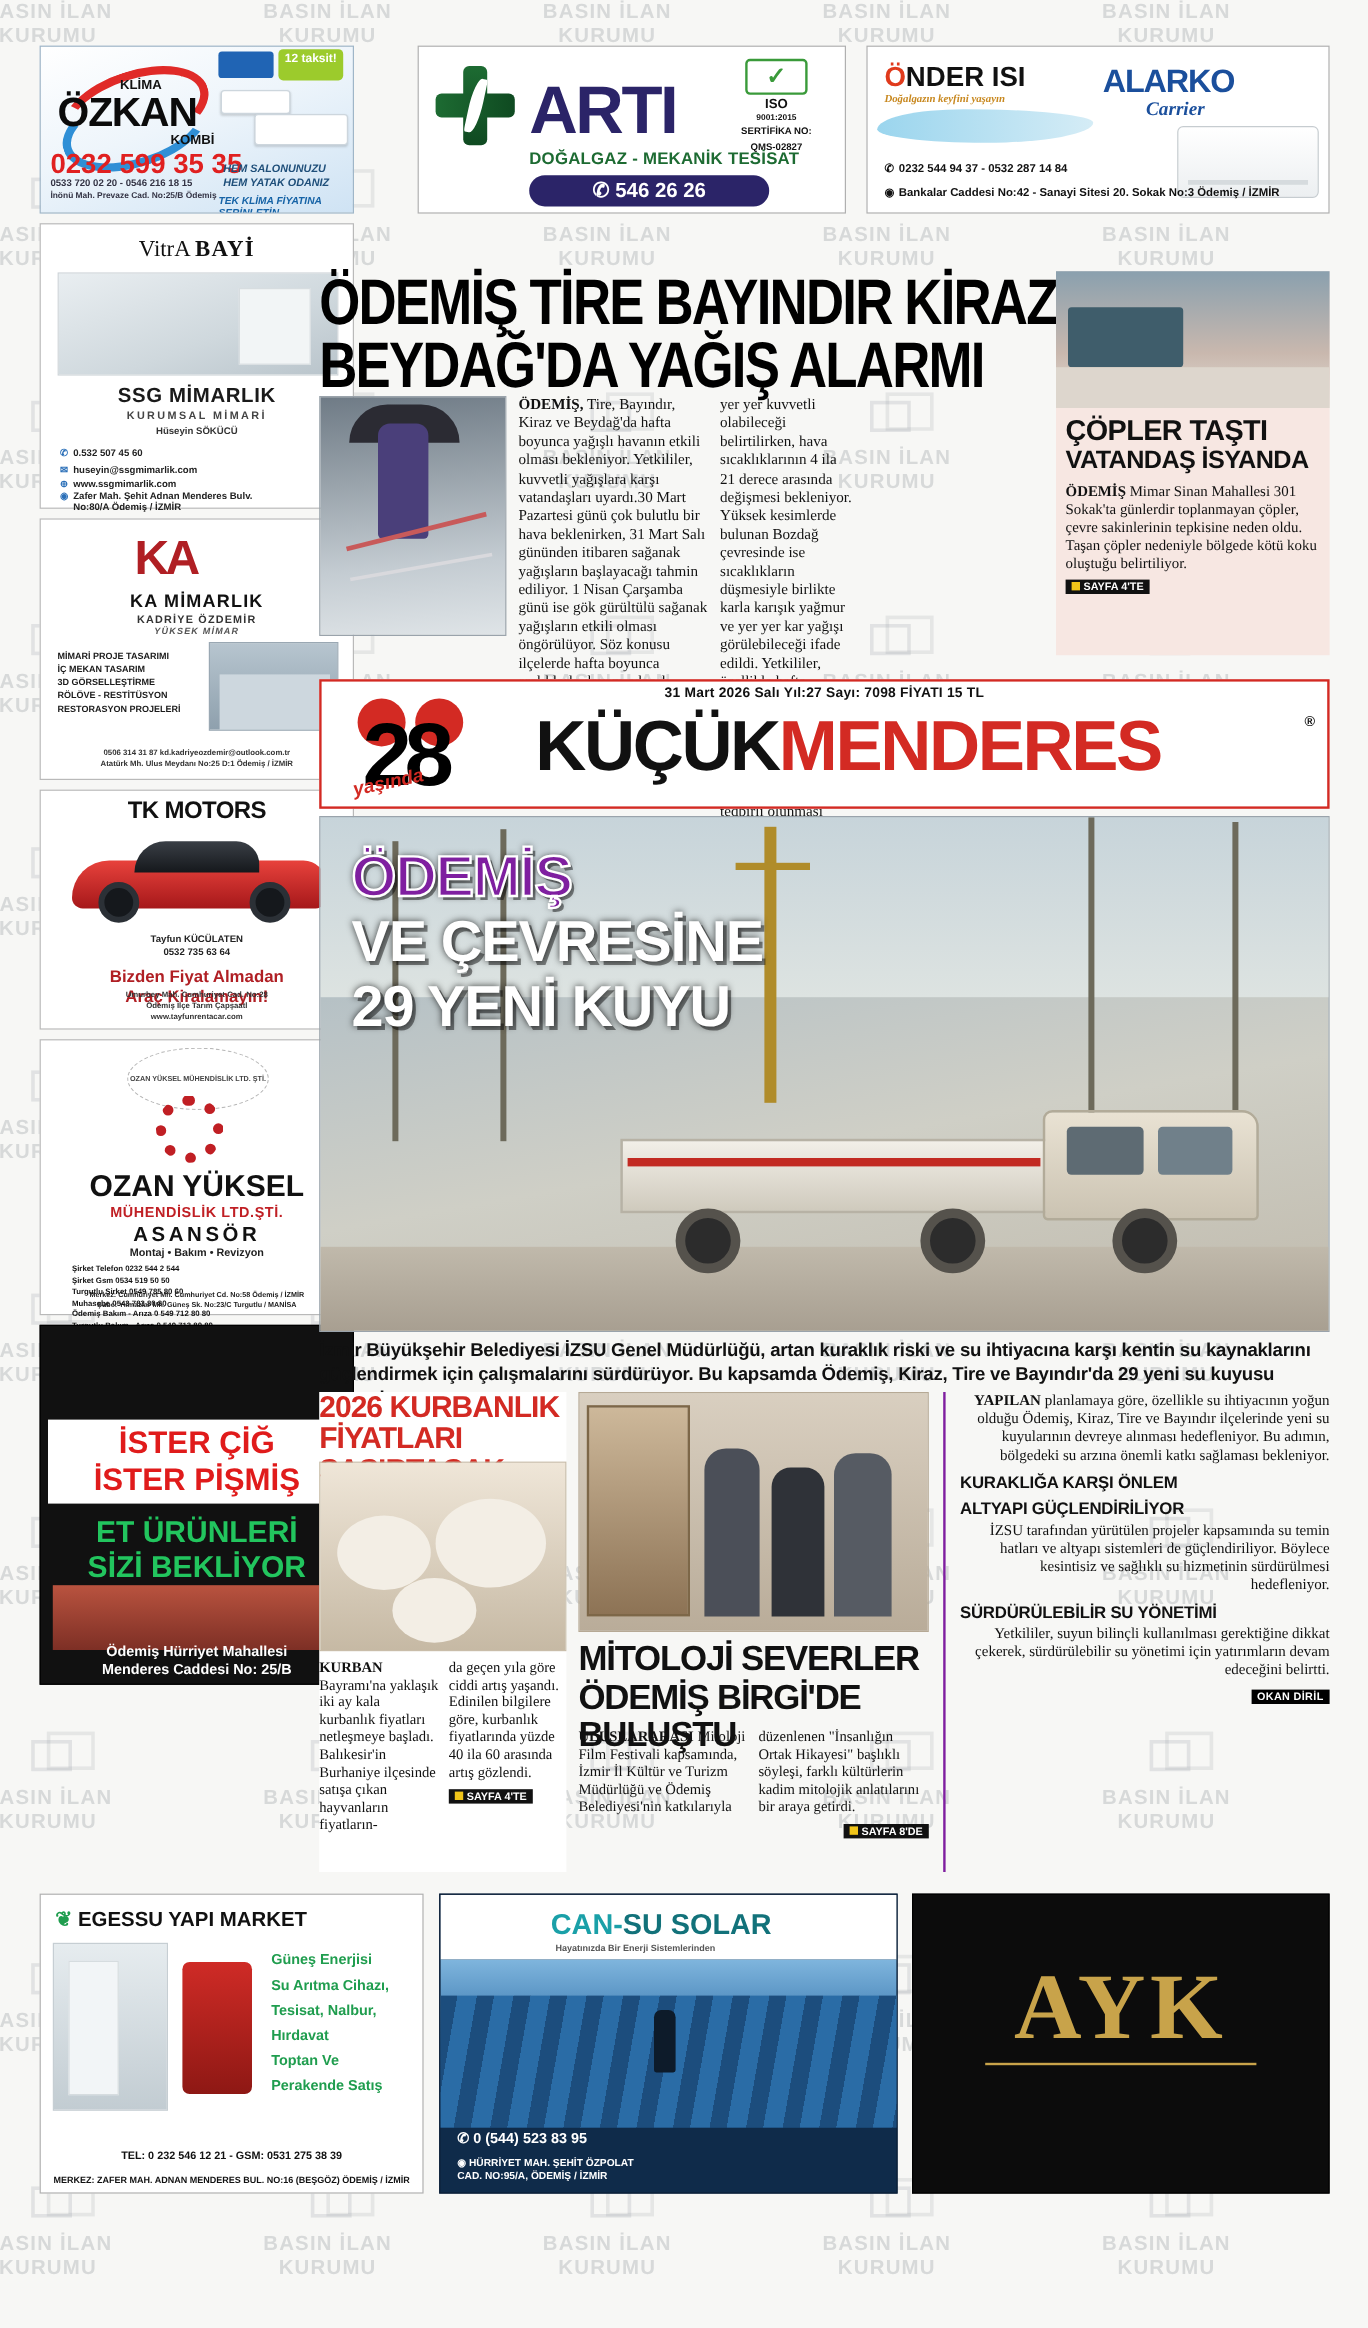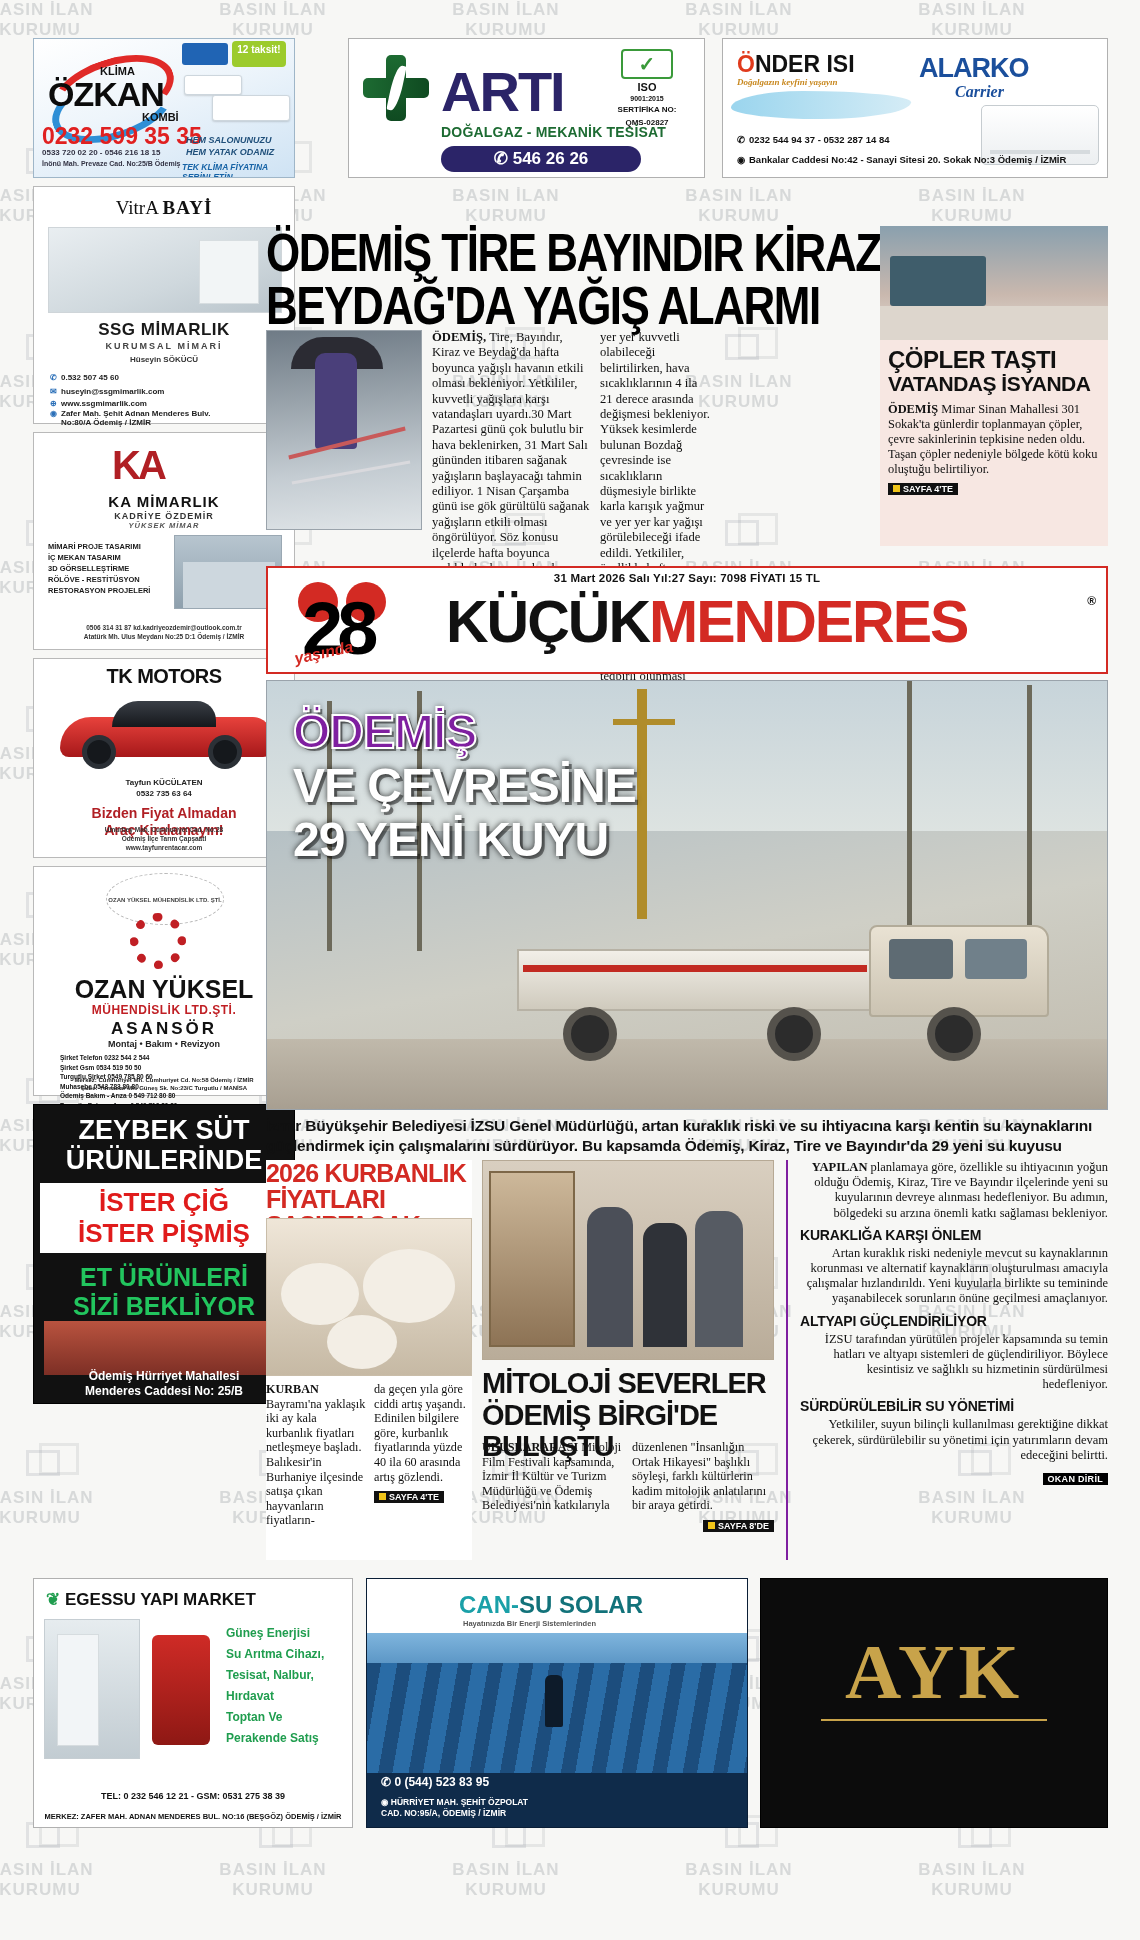--- a/index.html
+++ b/index.html
@@ -768,24 +768,20 @@
         <div>Turgutlu Bakım - Arıza 0 549 713 80 80</div>
         <div>www.ozanyukselasansor.com</div>
       </div>
       <div class="ozn-foot">
         <div>Merkez: Cumhuriyet Mh. Cumhuriyet Cd. No:58 Ödemiş / İZMİR</div>
         <div>Şube: Yılmazlar Mh. Güneş Sk. No:23/C Turgutlu / MANİSA</div>
       </div>
     </div>
 
     <div class="box" id="ad-zeybek">
-      <div class="zb-1">
-        <div>ZEYBEK SÜT</div>
-        <div>ÜRÜNLERİNDE</div>
-      </div>
       <div class="zb-2">
         <div>İSTER ÇİĞ</div>
         <div>İSTER PİŞMİŞ</div>
       </div>
       <div class="zb-3">
         <div>ET ÜRÜNLERİ</div>
         <div>SİZİ BEKLİYOR</div>
       </div>
       <div class="zb-img"></div>
       <div class="zb-foot">
@@ -901,21 +897,20 @@
       </div>
       <div class="mt-c2">
         <span>düzenlenen "İnsanlığın Ortak Hikayesi" başlıklı söyleşi, farklı kültürlerin kadim mitolojik anlatılarını bir araya getirdi.</span>
         <div style="margin-top:5px;text-align:right"><span class="pagetag"><i></i><span>SAYFA 8'DE</span></span></div>
       </div>
     </div>
 
     <div class="box" id="water">
       <div class="wt-p"><b>YAPILAN</b><span> planlamaya göre, özellikle su ihtiyacının yoğun olduğu Ödemiş, Kiraz, Tire ve Bayındır ilçelerinde yeni su kuyularının devreye alınması hedefleniyor. Bu adımın, bölgedeki su arzına önemli katkı sağlaması bekleniyor.</span></div>
       <div class="wt-h">KURAKLIĞA KARŞI ÖNLEM</div>
-      <div class="wt-p">Artan kuraklık riski nedeniyle mevcut su kaynaklarının korunması ve alternatif kaynakların oluşturulması amacıyla çalışmalar hızlandırıldı. Yeni kuyularla birlikte su temininde yaşanabilecek sorunların önüne geçilmesi amaçlanıyor.</div>
       <div class="wt-h">ALTYAPI GÜÇLENDİRİLİYOR</div>
       <div class="wt-p">İZSU tarafından yürütülen projeler kapsamında su temin hatları ve altyapı sistemleri de güçlendiriliyor. Böylece kesintisiz ve sağlıklı su hizmetinin sürdürülmesi hedefleniyor.</div>
       <div class="wt-h">SÜRDÜRÜLEBİLİR SU YÖNETİMİ</div>
       <div class="wt-p">Yetkililer, suyun bilinçli kullanılması gerektiğine dikkat çekerek, sürdürülebilir su yönetimi için yatırımların devam edeceğini belirtti.</div>
       <div class="wt-sign"><span class="byline">OKAN DİRİL</span></div>
     </div>
 
     <div class="box" id="ad-egessu">
       <div class="eg-logo"><span class="g">❦</span> <span>EGESSU YAPI MARKET</span></div>
       <div class="eg-img"></div>

